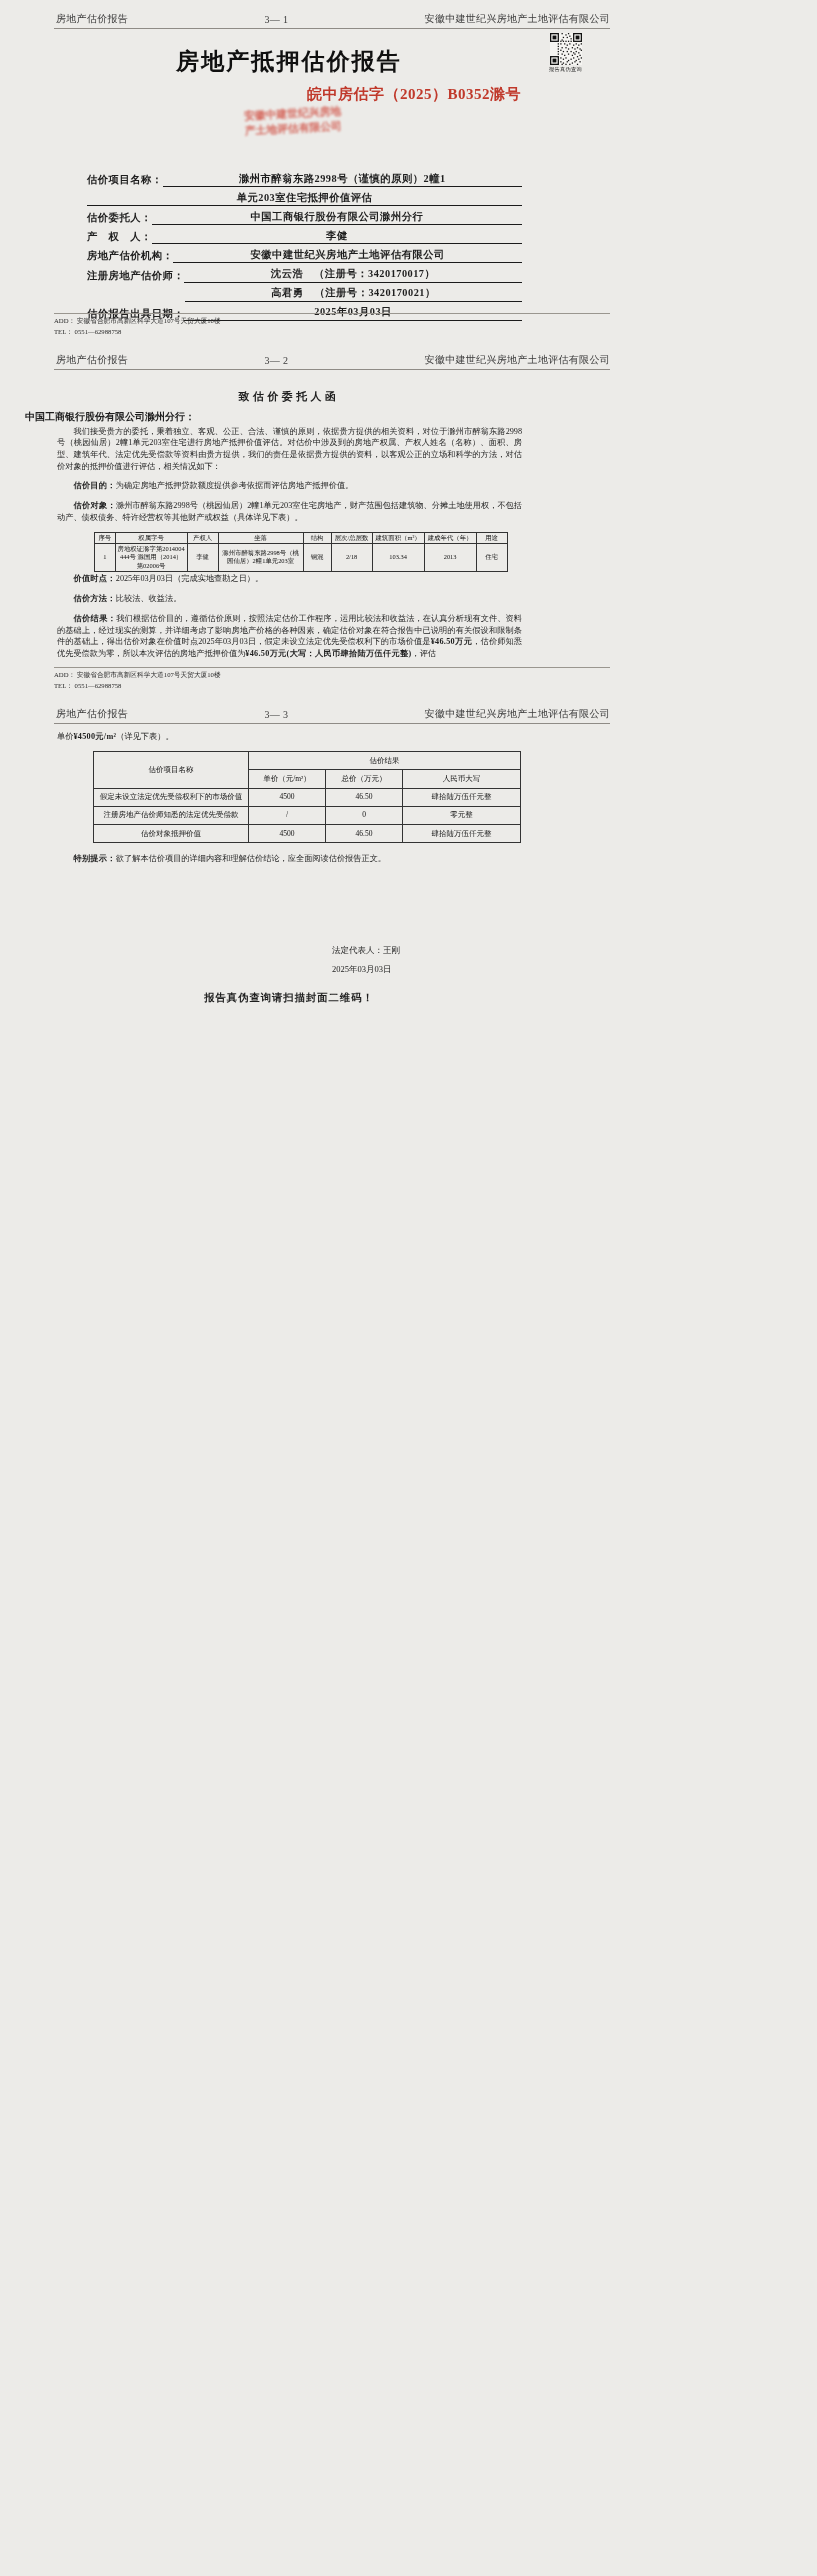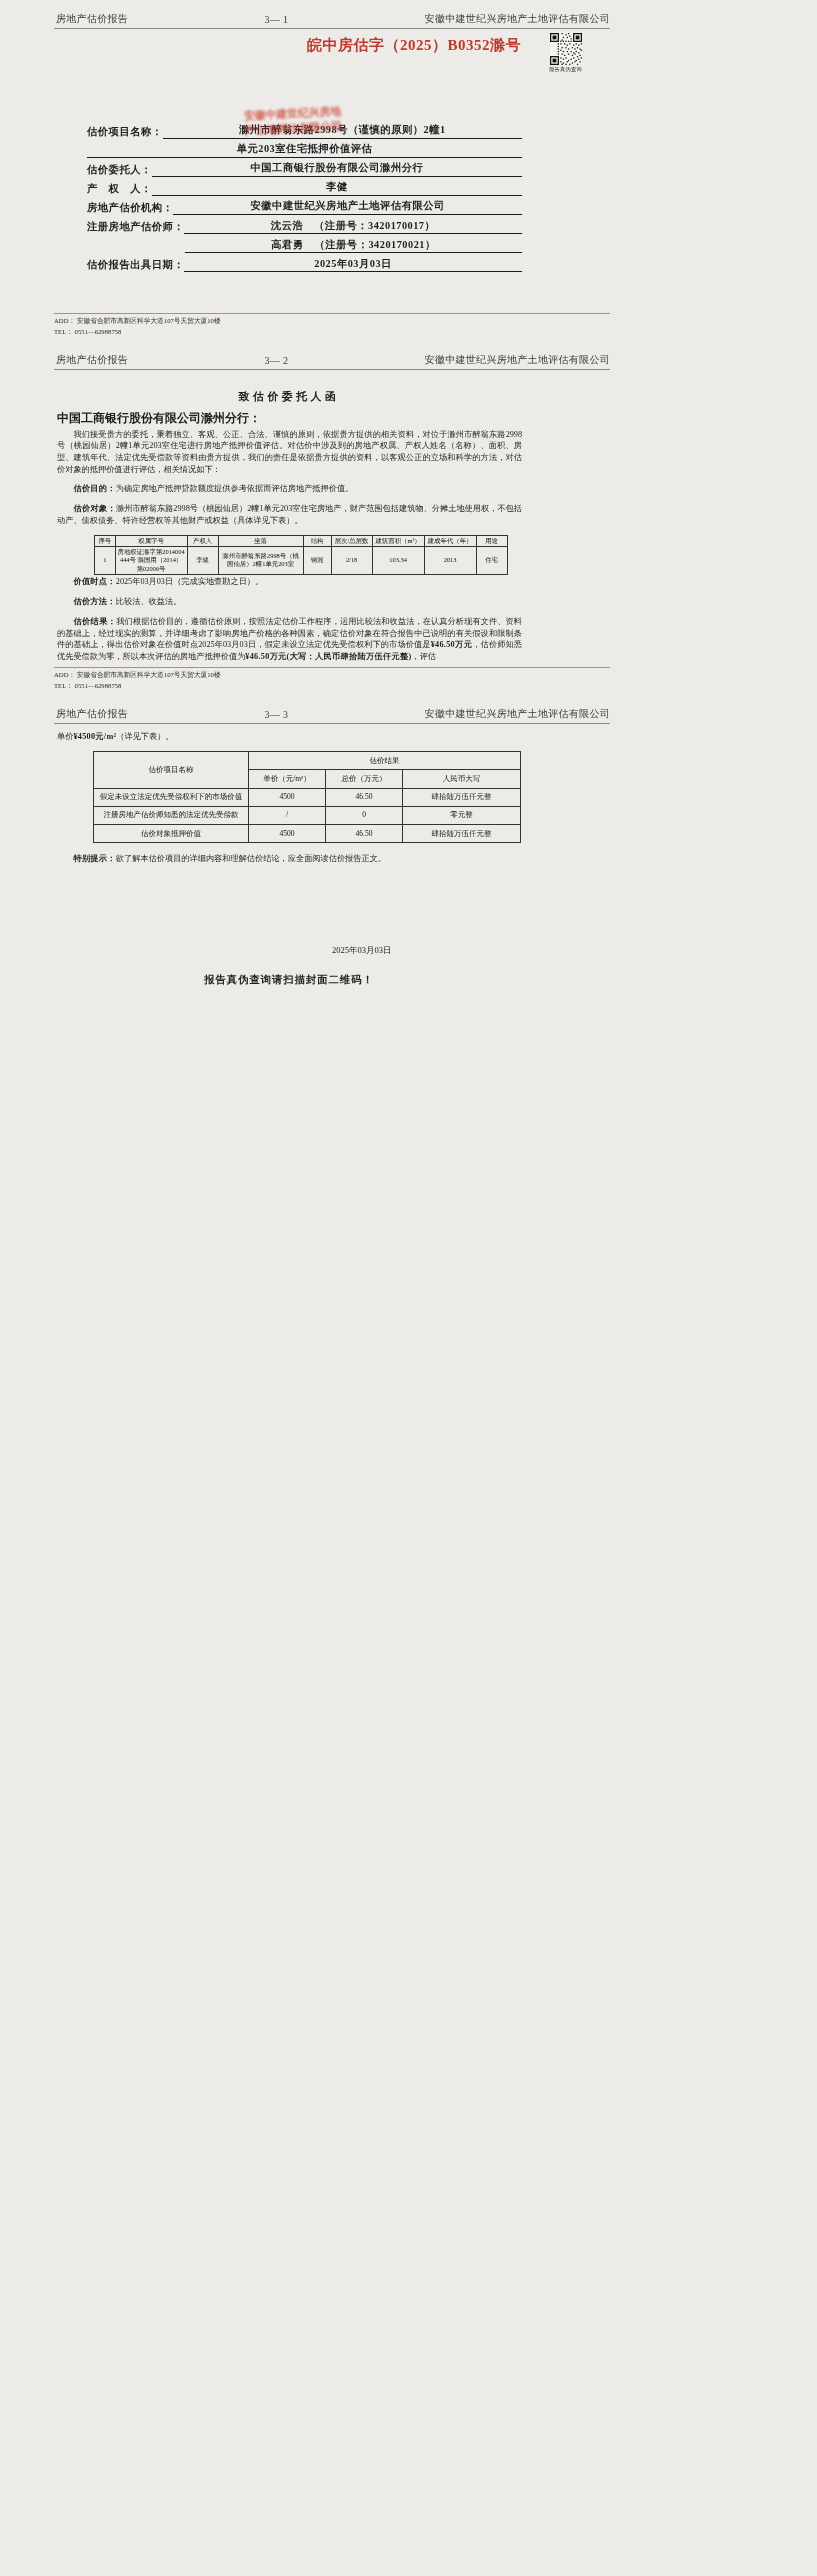--- a/index.html
+++ b/index.html
@@ -55,21 +55,21 @@
   .fval {
     flex:1; border-bottom:1px solid #1b1b1b; text-align:center;
     font-weight:bold; letter-spacing:0.5px; padding:0 2.1px 0.5px 2.1px;
   }
 
   
   .ltitle {
     margin-left:57px; width:464px; text-align:center; margin-top:20px;
     font-size:10.8px; font-weight:bold; letter-spacing:3.6px;
   }
-  .salut { margin-left:57px; width:465px; margin-top:6.2px; font-size:12px; font-weight:bold;font-family:Liberation Mono, monospace; }
+  .salut { margin-left:25px; width:465px; margin-top:6.2px; font-size:10px; font-weight:bold;font-family:Liberation Mono, monospace; }
   .para {
     margin-left:57px; width:465px; margin-top:1.5px;
     font-size:8.2px; line-height:1.42; text-align:justify; text-indent:2em;
   }
   .para.noindent { text-indent:0; }
   .para b { letter-spacing:0.3px; }
 
   table.t1 {
     margin:4.6px 0 0 94px; border-collapse:collapse; table-layout:fixed;
     width:412px; font-size:6.4px; text-align:center; color:#111;
@@ -193,20 +193,21 @@
             <rect x="19" y="22" width="1" height="1"></rect>
             <rect x="21" y="24" width="1" height="1"></rect>
             <rect x="23" y="22" width="1" height="1"></rect>
             <rect x="9" y="24" width="1" height="1"></rect>
             <rect x="12" y="24" width="1" height="1"></rect>
         </g>
       </svg>
       <div class="qrlabel">报告真伪查询</div>
     </div>
 
+    <div class="rtitle">房地产抵押估价报告</div>
     <div class="rno" style="color: rgb(192, 57, 43);">皖中房估字（2025）B0352滁号</div>
     <div class="seal" style="color: rgb(207, 69, 56);">安徽中建世纪兴房地产土地评估有限公司</div>
 
     <div class="form">
       <div class="frow">
         <span class="flabel">估价项目名称：</span>
         <span class="fval">滁州市醉翁东路2998号（谨慎的原则）2幢1</span>
       </div>
       <div class="frow">
         <span class="fval">单元203室住宅抵押价值评估</span>
@@ -368,20 +369,21 @@
         <td>肆拾陆万伍仟元整</td>
       </tr>
     </tbody>
       </table>
 
     <p class="para special">
       <b>特别提示：</b><span>欲了解本估价项目的详细内容和理解估价结论，应全面阅读估价报告正文。</span>
     </p>
 
     <div class="sigblock">
+      <div class="sigline2">法定代表人：王刚</div>
       <div class="sigline3">2025年03月03日</div>
     </div>
 
     <div class="qrnotice">报告真伪查询请扫描封面二维码！</div>
 
   </div>
 
 </div>
 
 

